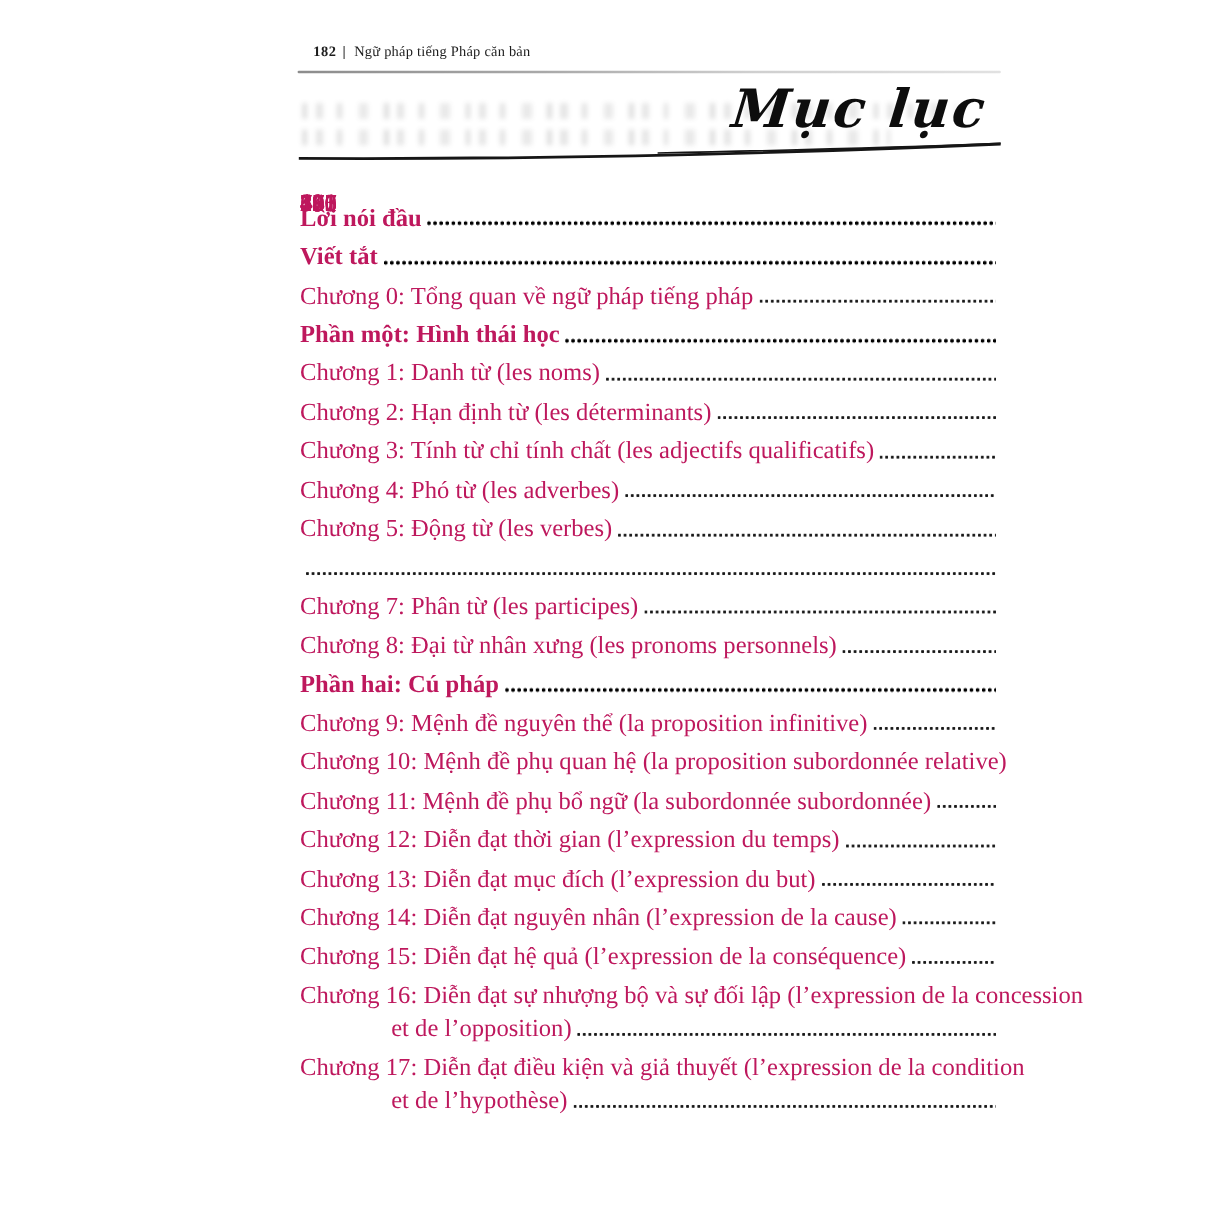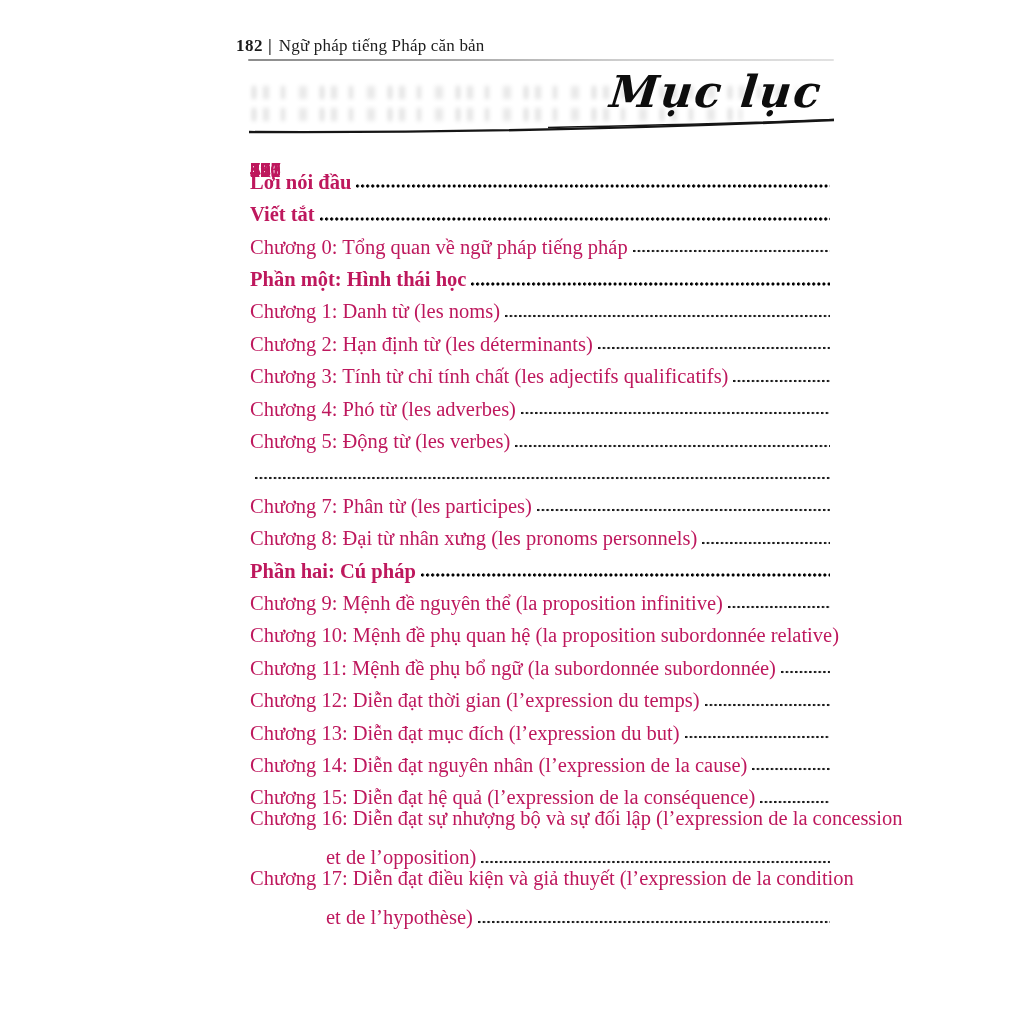--- a/index.html
+++ b/index.html
@@ -14,22 +14,22 @@
     background:var(--paper);
     font-family:"Liberation Serif","DejaVu Serif",serif;
     color:var(--ink);
     position:relative;
     overflow:hidden;
   }
   .page{position:absolute;inset:0;}
 
   
   .header{
-    position:absolute;left:236px;top:36px;width:584px;
-    font-size:17px;line-height:1.2;white-space:nowrap;
+    position:absolute;left:261px;top:36px;width:584px;
+    font-size:12px;line-height:1.2;white-space:nowrap;
     color:#1c1c1c;
   }
   .header .pagenum{font-weight:bold;letter-spacing:.5px;}
   .header .sep{margin:0 7px 0 5px;font-weight:bold;color:#2a2a2a;}
   .header .booktitle{letter-spacing:.2px;}
   .header-rule{
     position:absolute;left:248px;top:59px;width:586px;height:2px;
     background:linear-gradient(90deg,
       rgba(120,120,120,.85) 0%, rgba(140,140,140,.75) 35%,
       rgba(160,160,160,.5) 65%, rgba(170,170,170,.35) 100%);
@@ -77,21 +77,21 @@
     margin:0 3px 4px 5px;
     background-image:radial-gradient(circle at 1.2px 2px,#181818 1.05px,transparent 1.55px);
     background-size:4.7px 4px;
     background-repeat:repeat-x;
   }
   .toc-row.bold .leader{
     background-image:radial-gradient(circle at 1.4px 2px,#000 1.35px,transparent 1.85px);
     background-size:5.1px 4px;
   }
   .toc-row.two{height:auto;display:block;}
-  .toc-row.two .l1{height:32.4px;display:flex;align-items:flex-start;}
+  .toc-row.two .l1{height:32.4px;display:flex;align-items:flex-end;}
   .toc-row.two .l2{height:27.6px;display:flex;align-items:flex-end;padding-left:76px;}
 </style>
 </head>
 <body>
 
 <div class="page">
 
   <div class="header">
     <span class="pagenum">182</span><span class="sep">|</span><span class="booktitle">Ngữ pháp tiếng Pháp căn bản</span>
   </div>

